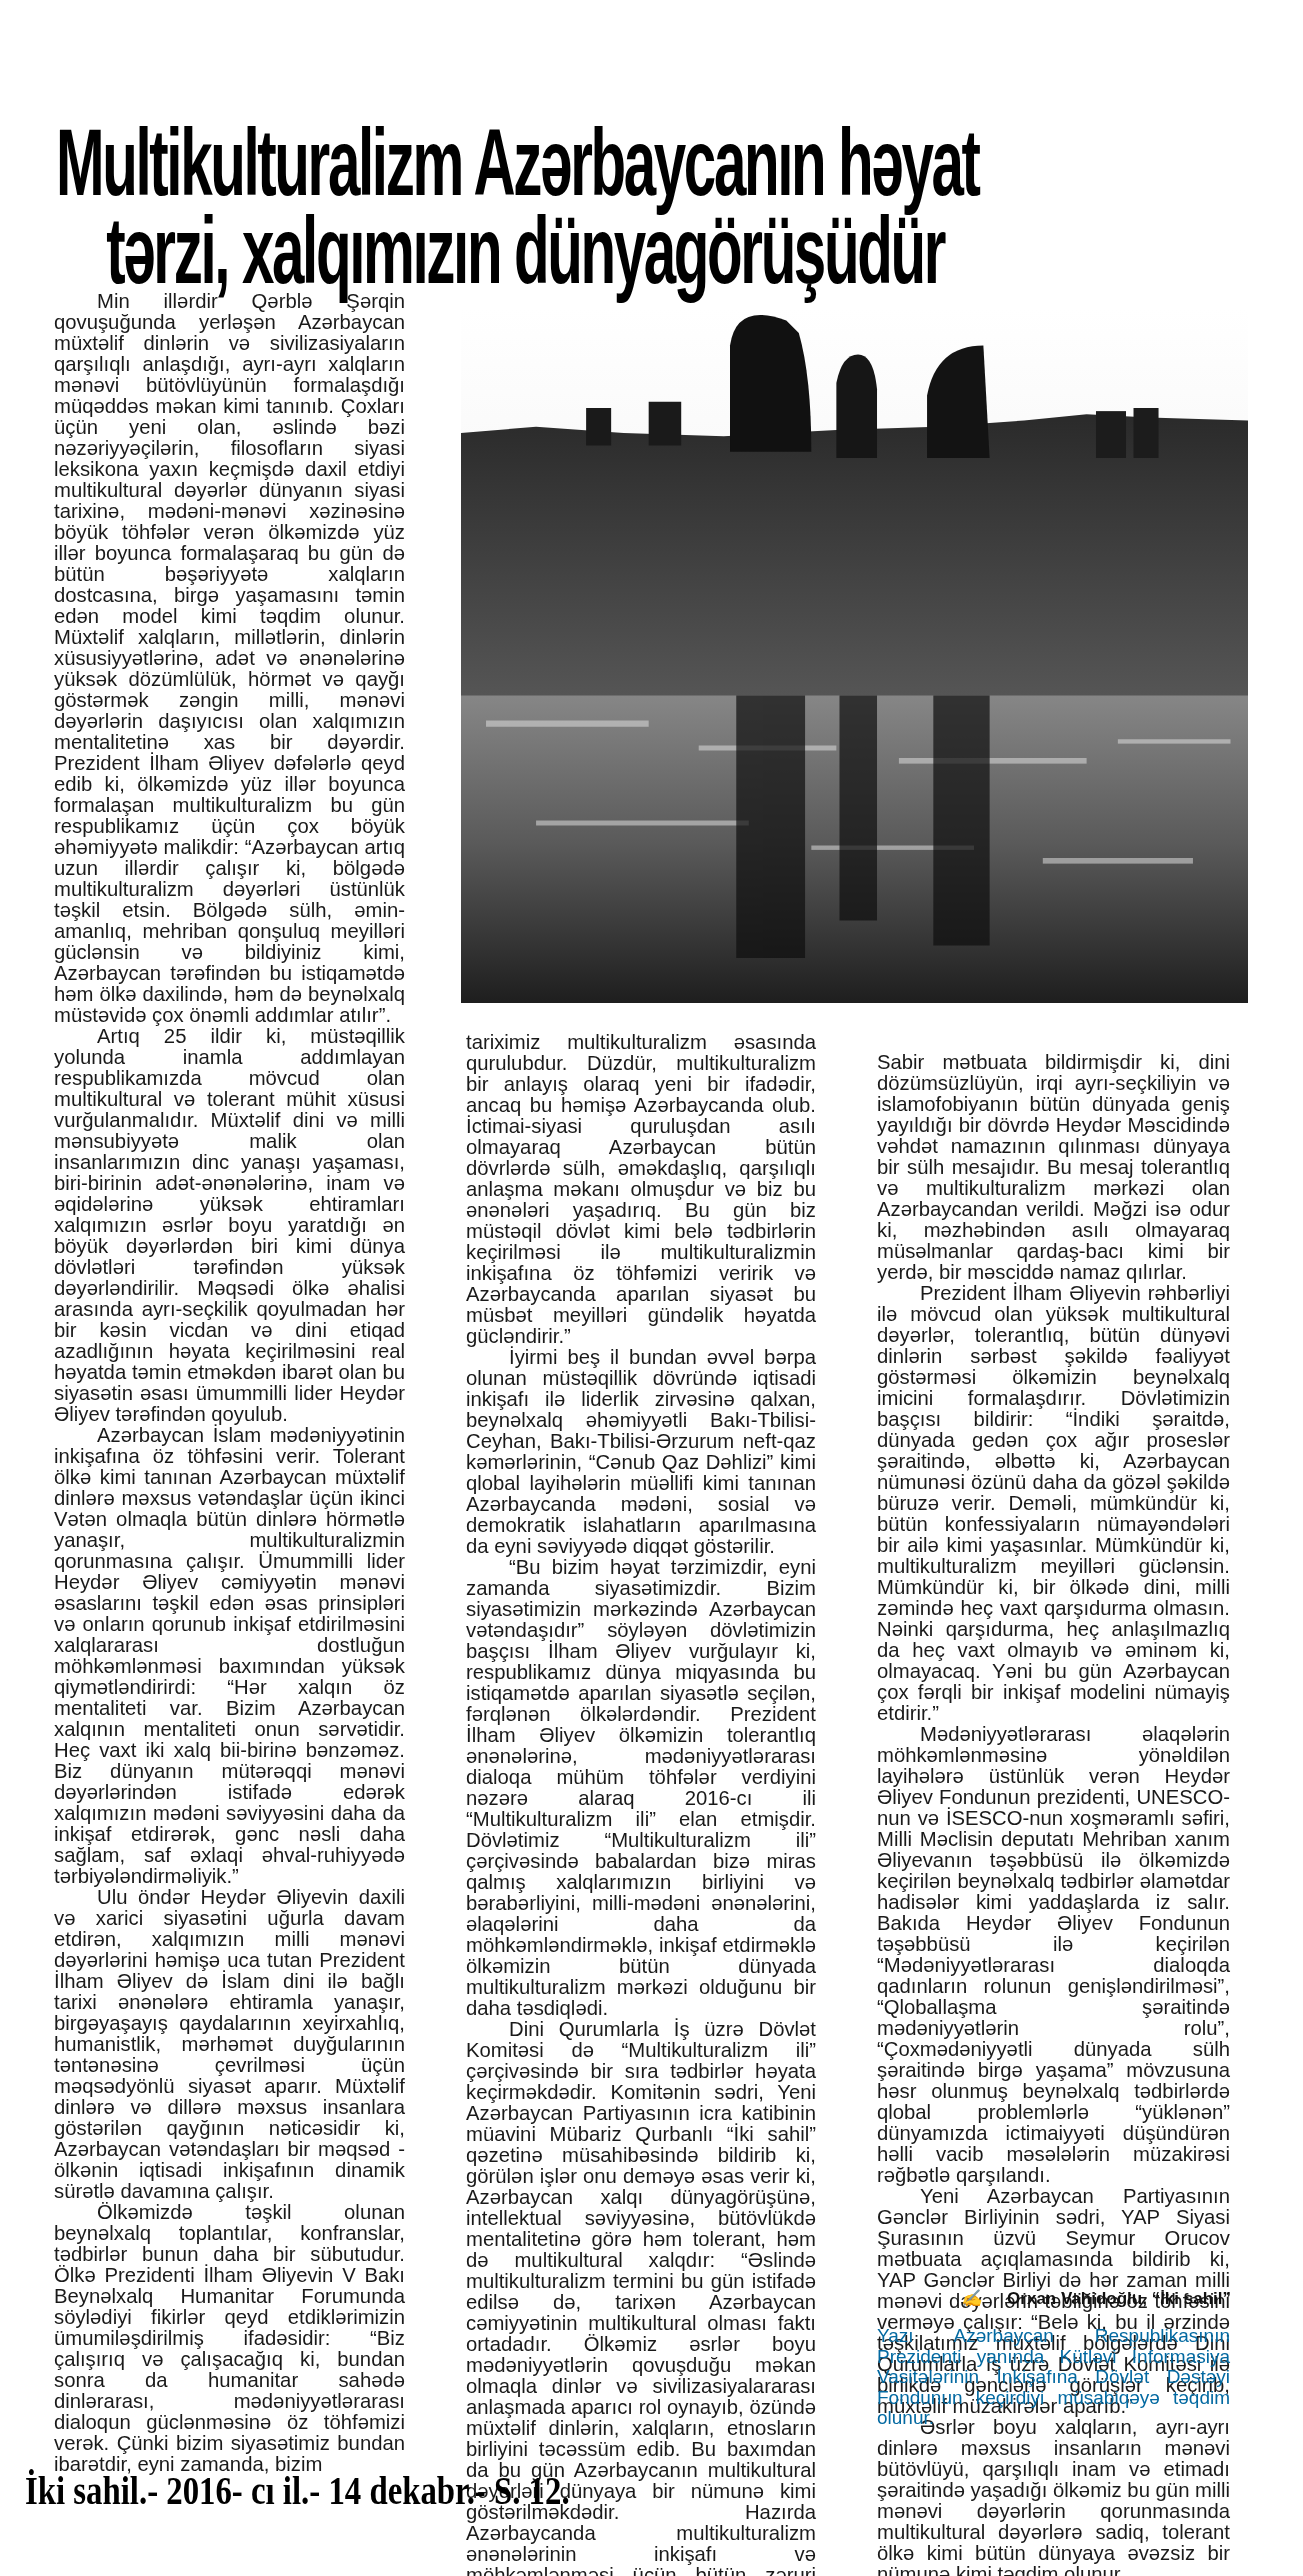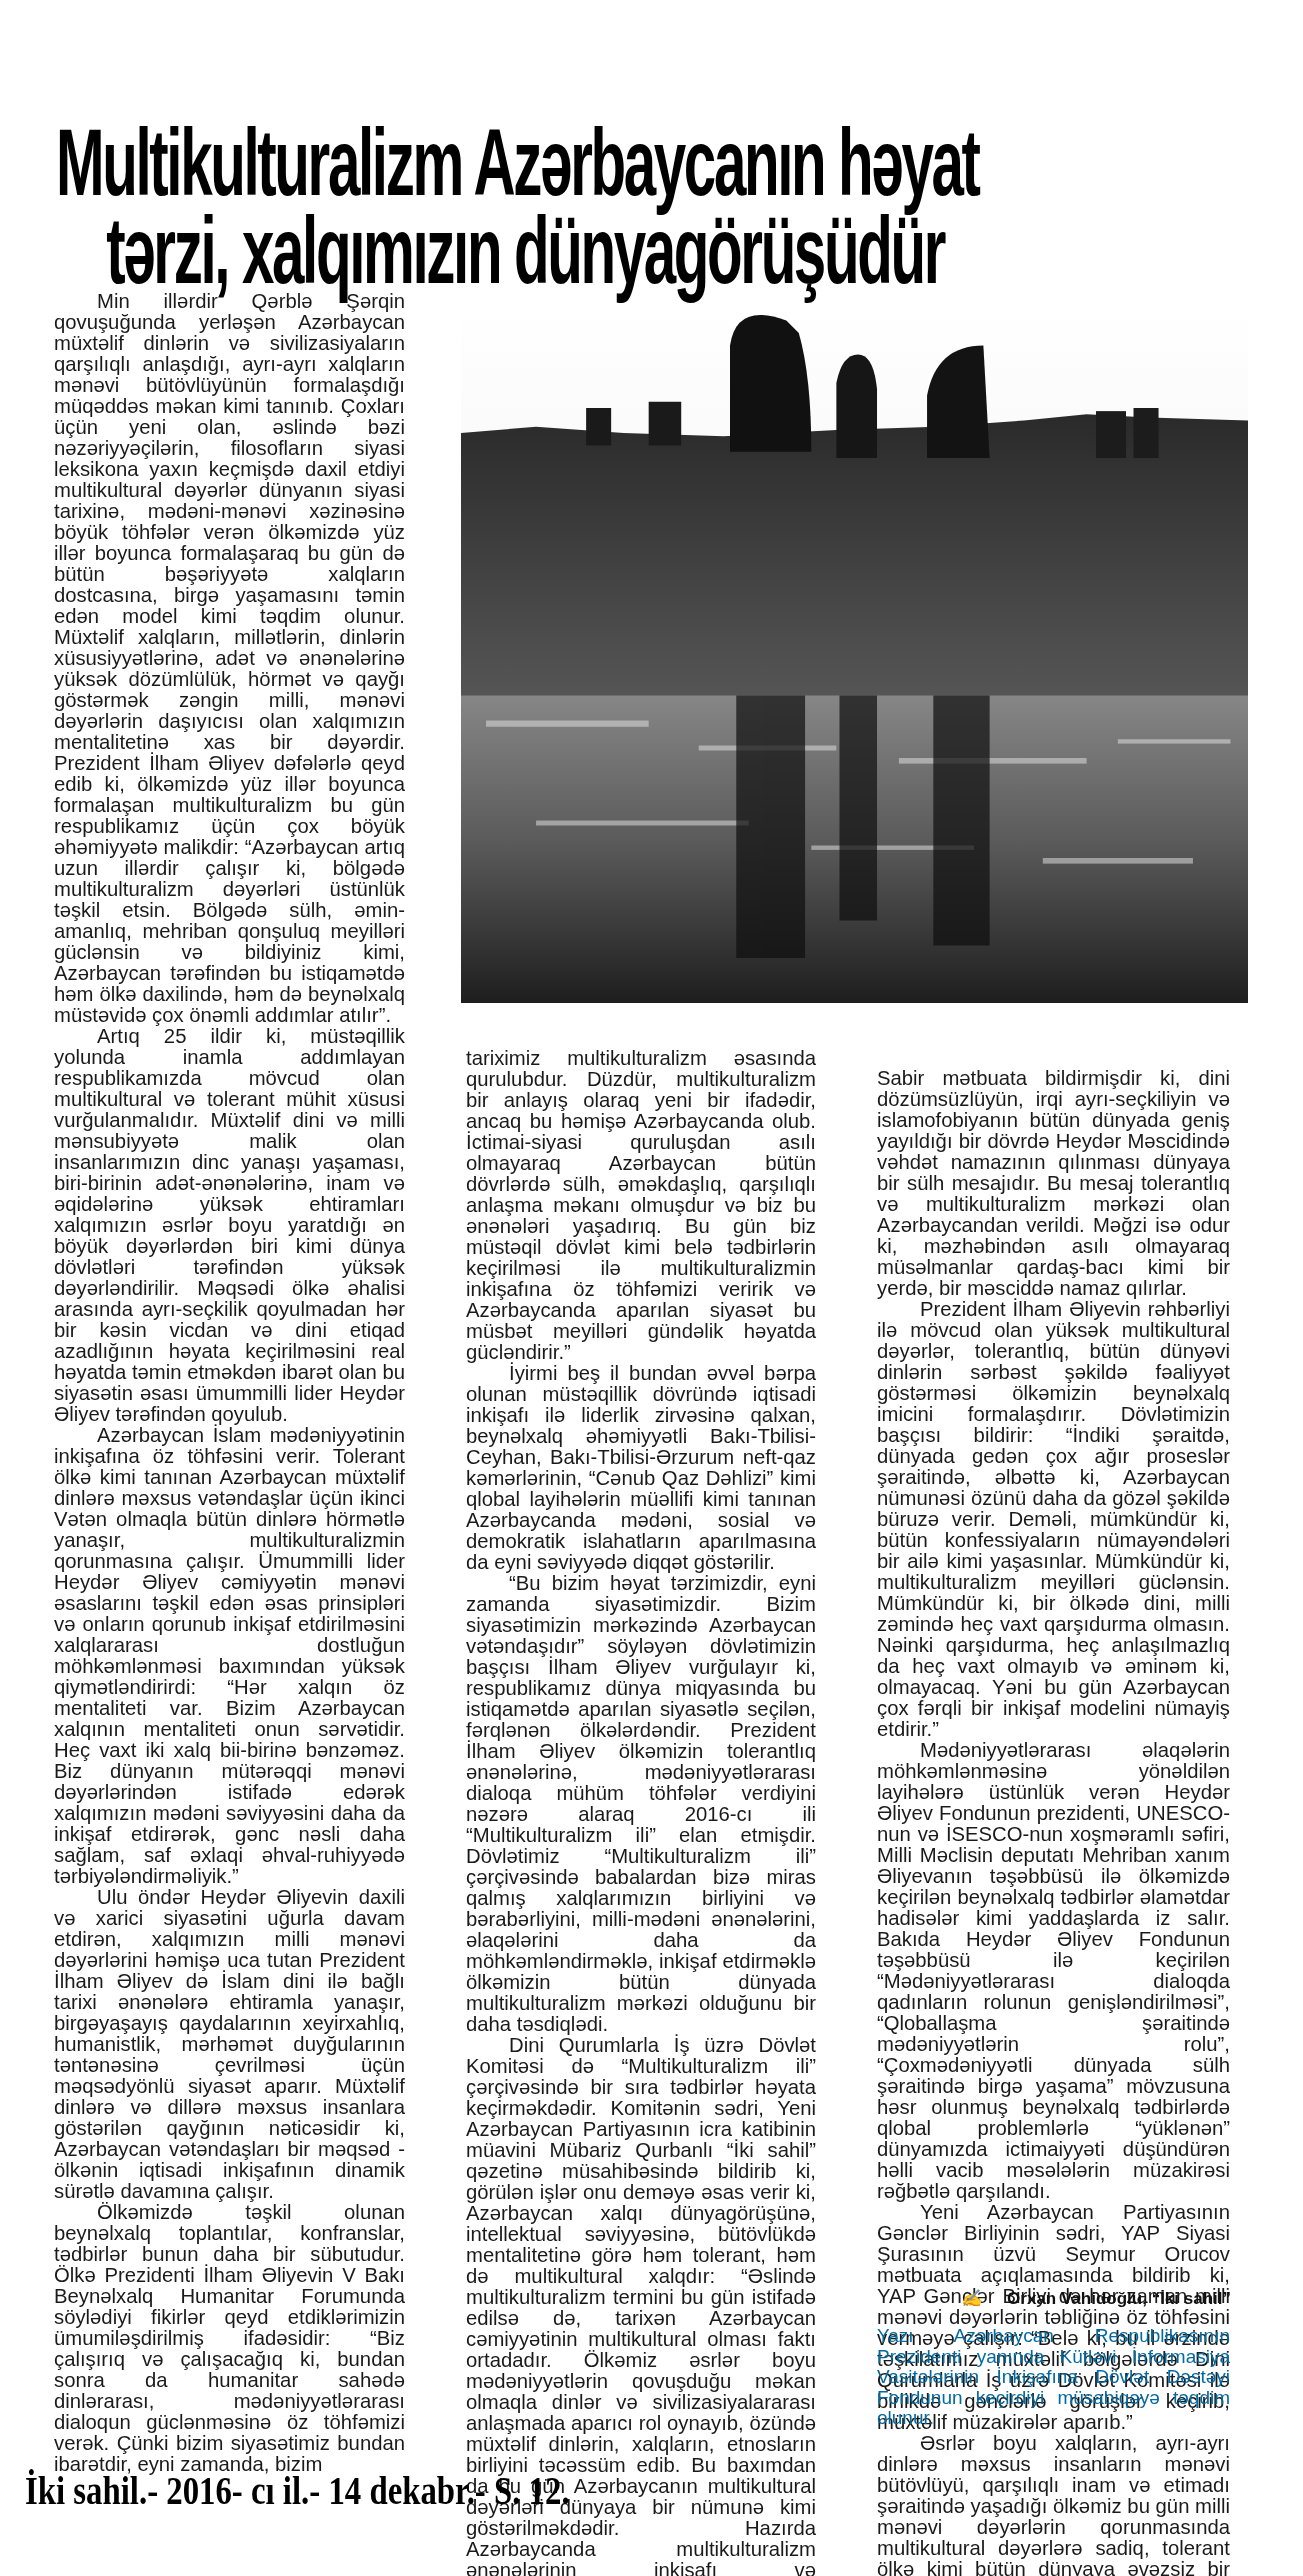--- a/index.html
+++ b/index.html
@@ -12,21 +12,21 @@
     color: #000;
   }
   .headline .line { display: block; }
   .headline .line2 { padding-left: 81px; }
   .col {
     position: absolute; font-family: "Liberation Sans", sans-serif;
     font-size: 20.3px; line-height: 21px; text-align: justify;
     hyphens: manual; color: #1a1a1a;
   }
   .col p { margin: 0; text-indent: 43px; }
-  .col p.noindent { text-indent: 0; margin-top: 16px; }
+  .col p.noindent { text-indent: 0; }
   .col1 { left: 54px; top: 291px; width: 351px; }
   .col2 { left: 466px; top: 1032px; width: 350px; }
   .col3 { left: 877px; top: 1052px; width: 353px; }
   .photo {
     position: absolute; left: 461px; top: 308px; width: 787px; height: 695px;
     overflow: hidden; background: #fff;
   }
   .photo svg { width: 100%; height: 100%; display: block; }
   .byline {
     position: absolute; left: 900px; top: 2288px; width: 331px;

